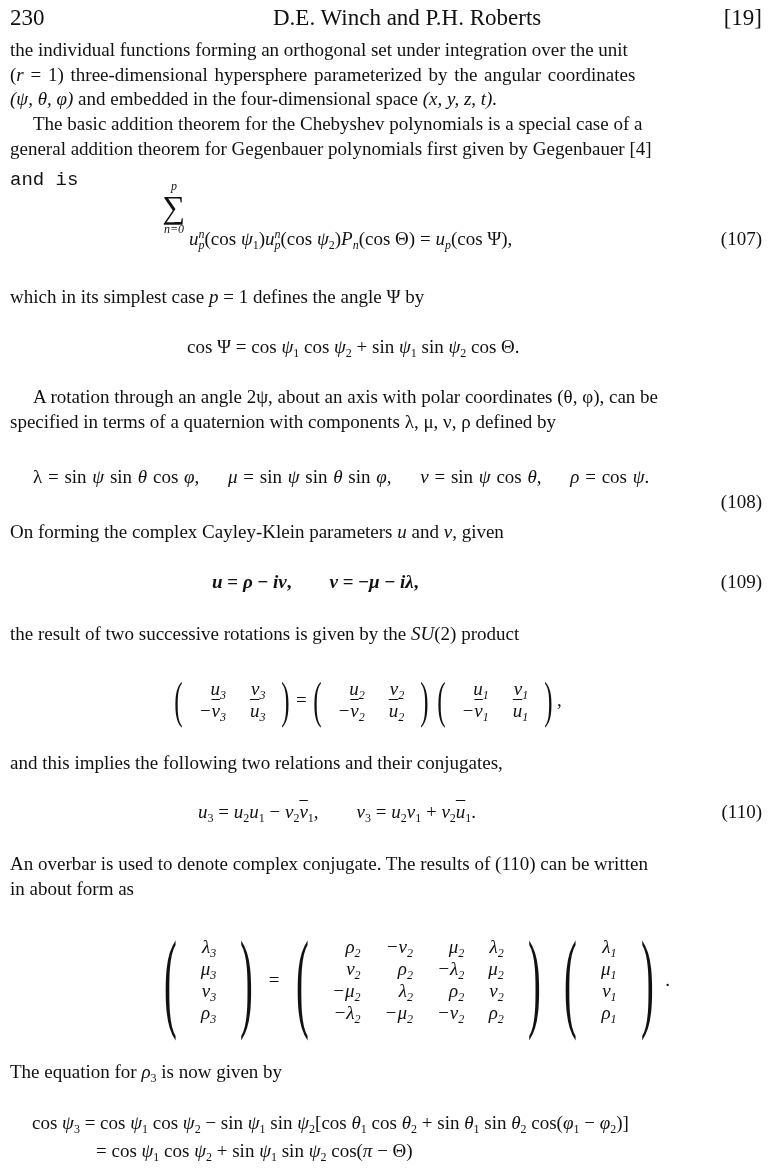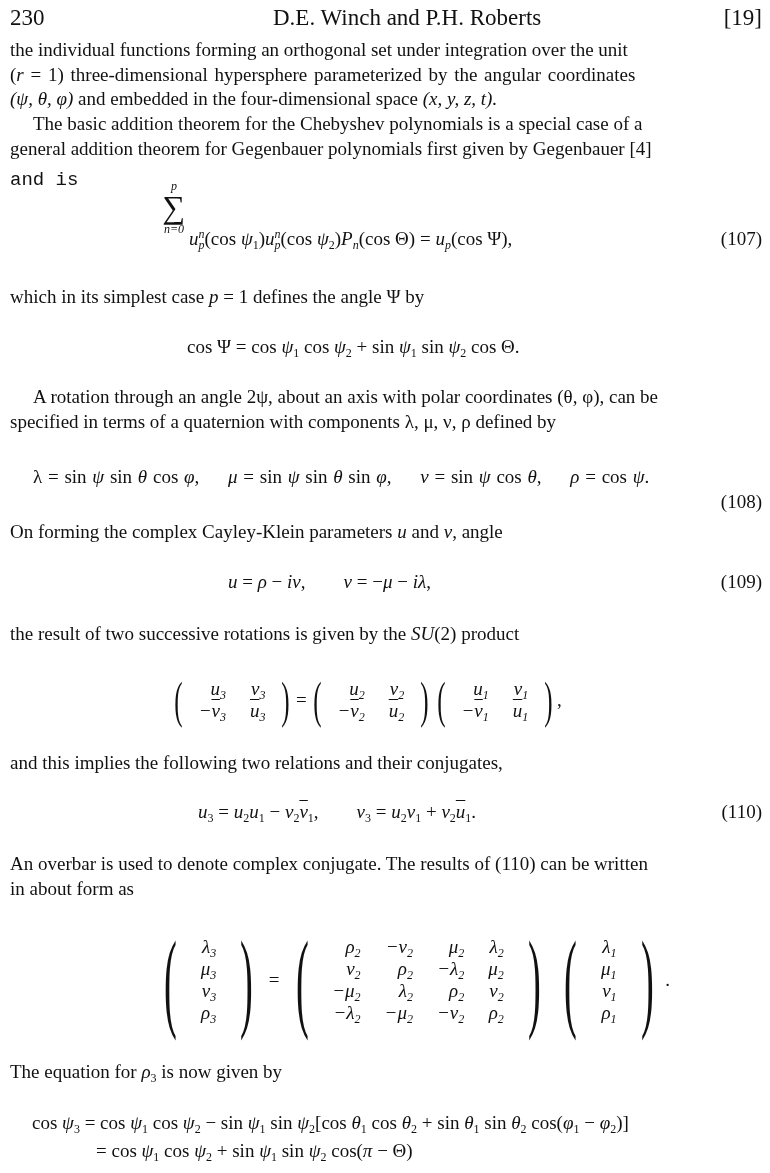--- a/index.html
+++ b/index.html
@@ -48,23 +48,23 @@
 <div class="line" style="top:286px;"><span>which in its simplest case </span><i>p</i><span> = 1 defines the angle Ψ by</span></div>
 
 <div class="abs" style="left:187px; top:336px;">cos Ψ = cos <i>ψ</i><sub>1</sub> cos <i>ψ</i><sub>2</sub> + sin <i>ψ</i><sub>1</sub> sin <i>ψ</i><sub>2</sub> cos Θ.</div>
 
 <div class="line ind" style="top:386px;">A rotation through an angle 2ψ, about an axis with polar coordinates (θ, φ), can be</div>
 <div class="line" style="top:411px;">specified in terms of a quaternion with components λ, μ, ν, ρ defined by</div>
 
 <div class="abs" style="left:33px; top:466px; word-spacing:1px;">λ = sin <i>ψ</i> sin <i>θ</i> cos <i>φ</i>, &nbsp;&nbsp;&nbsp;&nbsp;<i>μ</i> = sin <i>ψ</i> sin <i>θ</i> sin <i>φ</i>, &nbsp;&nbsp;&nbsp;&nbsp;<i>ν</i> = sin <i>ψ</i> cos <i>θ</i>, &nbsp;&nbsp;&nbsp;&nbsp;<i>ρ</i> = cos <i>ψ</i>.</div>
 <div class="abs" style="right:8px; top:491px;">(108)</div>
 
-<div class="line" style="top:521px;"><span>On forming the complex Cayley-Klein parameters </span><i>u</i><span> and </span><i>v</i><span>, angle</span></div>
+<div class="line" style="top:521px;"><span>On forming the complex Cayley-Klein parameters </span><i>u</i><span> and </span><i>v</i><span>, given</span></div>
 
-<div class="abs" style="left:228px; top:571px;"><i>u</i> = <i>ρ</i> − <i>iν</i>, &nbsp;&nbsp;&nbsp;&nbsp;&nbsp;&nbsp;&nbsp;<i>v</i> = −<i>μ</i> − <i>iλ</i>,</div>
+<div class="abs" style="left:212px; top:571px;font-weight:bold;"><i>u</i> = <i>ρ</i> − <i>iν</i>, &nbsp;&nbsp;&nbsp;&nbsp;&nbsp;&nbsp;&nbsp;<i>v</i> = −<i>μ</i> − <i>iλ</i>,</div>
 <div class="abs" style="right:8px; top:571px;">(109)</div>
 
 <div class="line" style="top:623px;"><span>the result of two successive rotations is given by the </span><i>SU</i><span>(2) product</span></div>
 
 <div class="mat" style="left:170px; top:672px; height:56px;">
   <span class="paren" style="font-size:50px; transform:scaleX(0.5);">(</span>
   <table class="m">
     <tbody>
         <tr>
           <td><i>u</i><sub>3</sub></td>

